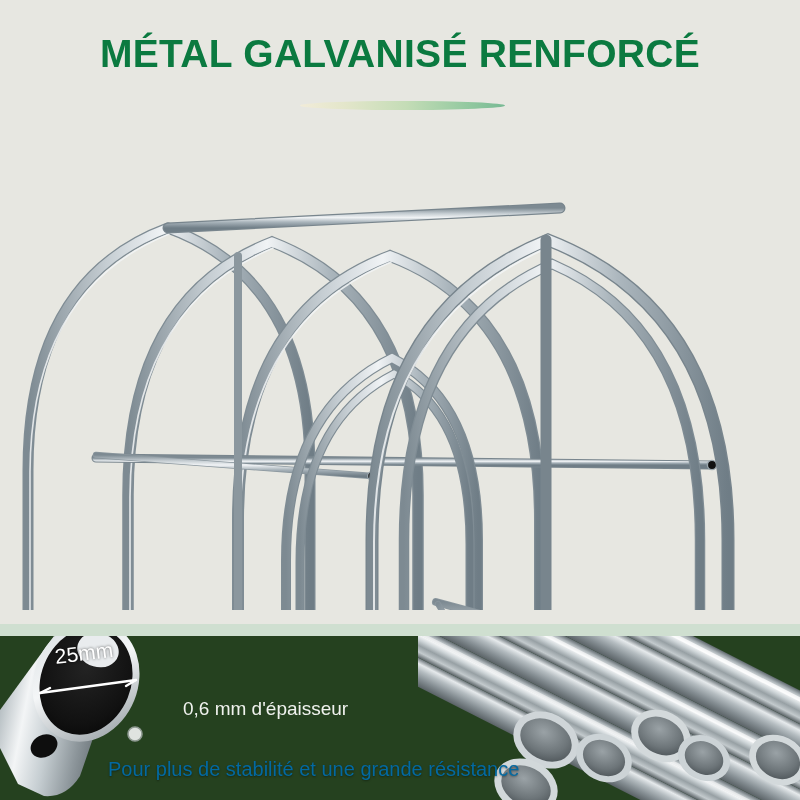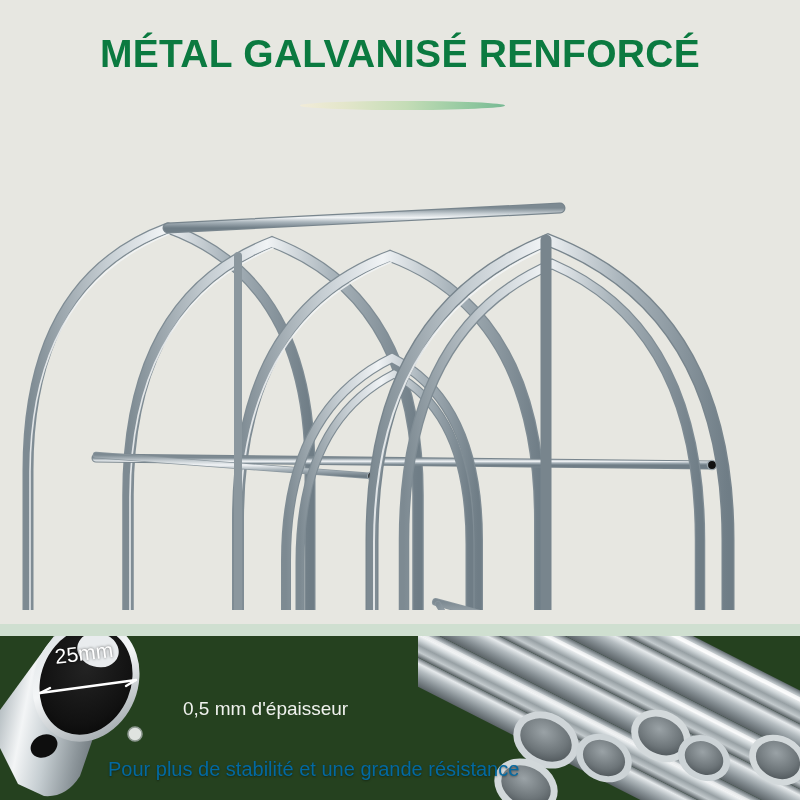--- a/index.html
+++ b/index.html
@@ -347,17 +347,17 @@
           <ellipse cx="360" cy="142" rx="30" ry="24" transform="rotate(27 360 142)" fill="#d3d9db"></ellipse>
           <ellipse cx="360" cy="142" rx="23" ry="18" transform="rotate(27 360 142)" fill="url(#endG)"></ellipse>
         </g>
       </g>
     </svg>
 
   </div>
 
   <div id="diameter-label">25mm</div>
 
-  <div id="thickness-label" style="position:absolute;left:155px;top:698px;">0,5 mm d'épaisseur</div>
+  <div id="thickness-label" style="position:absolute;left:155px;top:698px;">0,6 mm d'épaisseur</div>
 
   <div id="bottom-caption">Pour plus de stabilité et une grande résistance</div>
 
 </div>
 
 </body></html>

